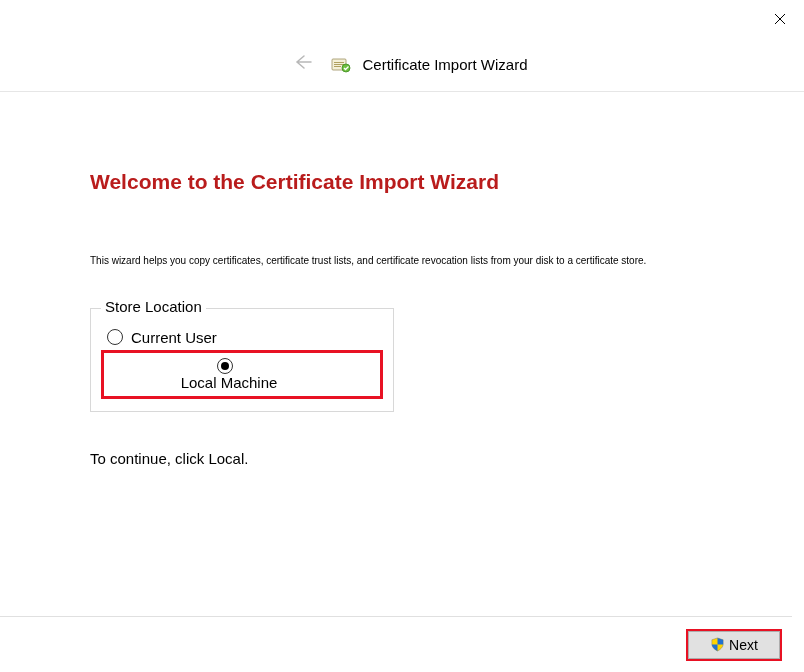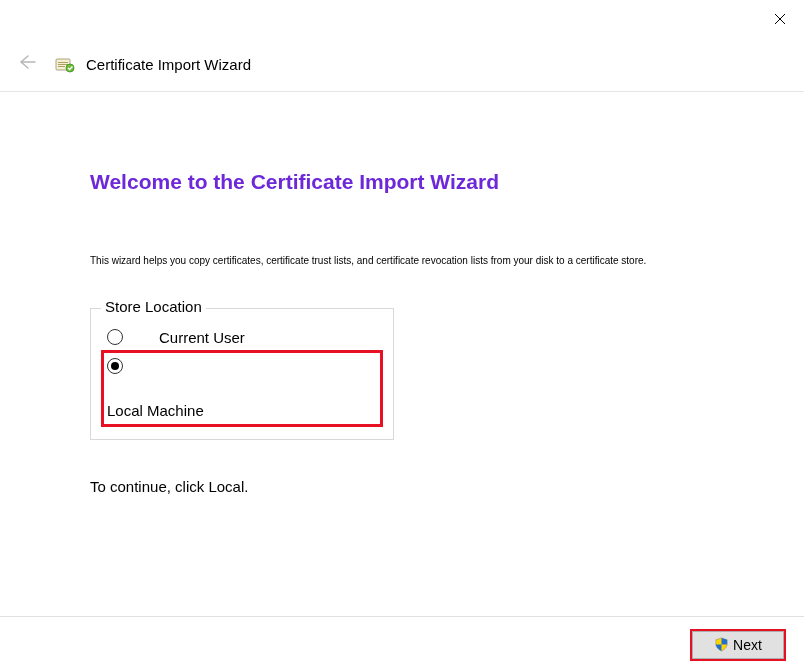--- a/index.html
+++ b/index.html
@@ -30,20 +30,21 @@
     .header {
       position: absolute;
       top: 50px;
       left: 0; right: 0;
       height: 42px;
       display: flex;
       align-items: center;
       border-bottom: 1px solid #e6e6e6;
       padding-left: 18px;
       padding-bottom: 12px;
+      justify-content: center;
     }
     .back-arrow {
       color: #b0b0b0;
       font-size: 18px;
       margin-right: 18px;
       cursor: default;
     }
     .wizard-icon {
       width: 22px; height: 22px;
       margin-right: 10px;
@@ -55,21 +56,21 @@
     .content {
       position: absolute;
       top: 110px;
       left: 90px;
       right: 70px;
       bottom: 80px;
     }
     .welcome-title {
       font-size: 21px;
       font-weight: 600;
-      color: #6d28d9;
+      color: #b91c1c;
       margin-top: 60px;
       margin-bottom: 60px;
     }
     .desc {
       font-size: 10px;
       color: #000;
       line-height: 1.35;
       margin-bottom: 26px;
       max-width: 620px;
     }
@@ -83,23 +84,23 @@
     .groupbox-legend {
       position: absolute;
       top: -11px;
       left: 10px;
       background: #fff;
       padding: 0 4px;
       font-size: 15px;
     }
     .radio-row {
       display: flex;
+      align-items: center;
       padding: 6px 4px;
       cursor: pointer;
-      gap: 28px;
     }
     .radio-circle {
       width: 16px;
       height: 16px;
       border: 1.5px solid #333;
       border-radius: 50%;
       margin-right: 8px;
       display: flex;
       align-items: center;
       justify-content: center;
@@ -120,27 +121,27 @@
       padding-right: 30px;
       flex-direction: column;
     }
     .continue-text {
       font-size: 15px;
       margin-top: 38px;
     }
     .button-bar {
       position: absolute;
       bottom: 0;
-      left: 0; right: 0;
+      left: 0; right: 12px;
       height: 56px;
       border-top: 1px solid #e0e0e0;
       display: flex;
       justify-content: flex-end;
       align-items: center;
-      padding-right: 20px;
+      padding-right: 12px;
       gap: 10px;
     }
     .btn {
       min-width: 92px;
       height: 28px;
       background: #e1e1e1;
       border: 1px solid #adadad;
       font-size: 14px;
       display: flex;
       align-items: center;

